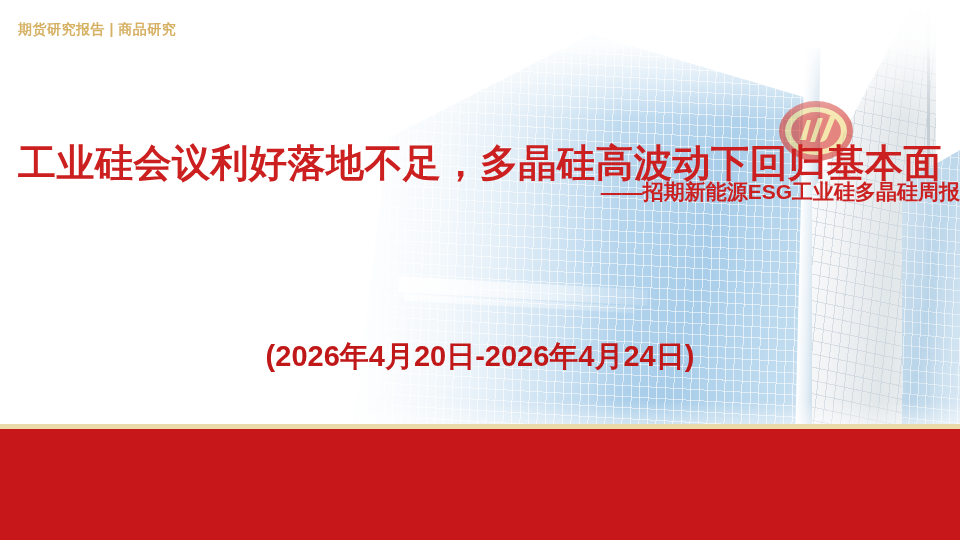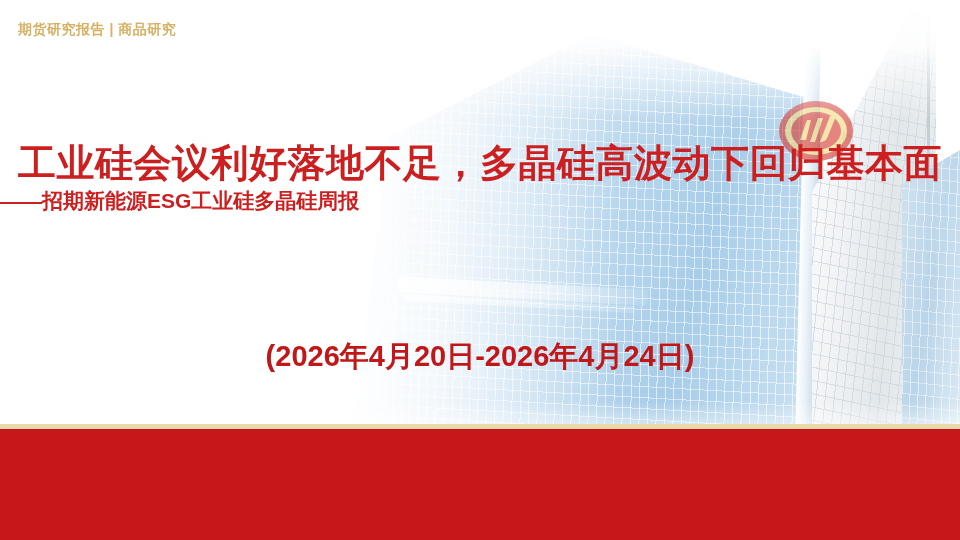--- a/index.html
+++ b/index.html
@@ -121,22 +121,22 @@
 
   
   .title{
     position:absolute;left:0;top:138px;width:960px;
     text-align:center;
     font-size:38px;font-weight:bold;letter-spacing:.5px;
     color:#cc1f1f;
     white-space:nowrap;
   }
   .subtitle{
-    position:absolute;left:0;top:187px;width:960px;
-    text-align:left;
+    position:absolute;left:0;top:178px;width:960px;
+    text-align:right;
     font-size:21px;font-weight:bold;
     color:#cc1f1f;
     white-space:nowrap;
   }
   .daterange{
     position:absolute;left:0;top:337px;width:960px;
     text-align:center;
     font-size:29px;font-weight:bold;
     color:#c01818;
     white-space:nowrap;

